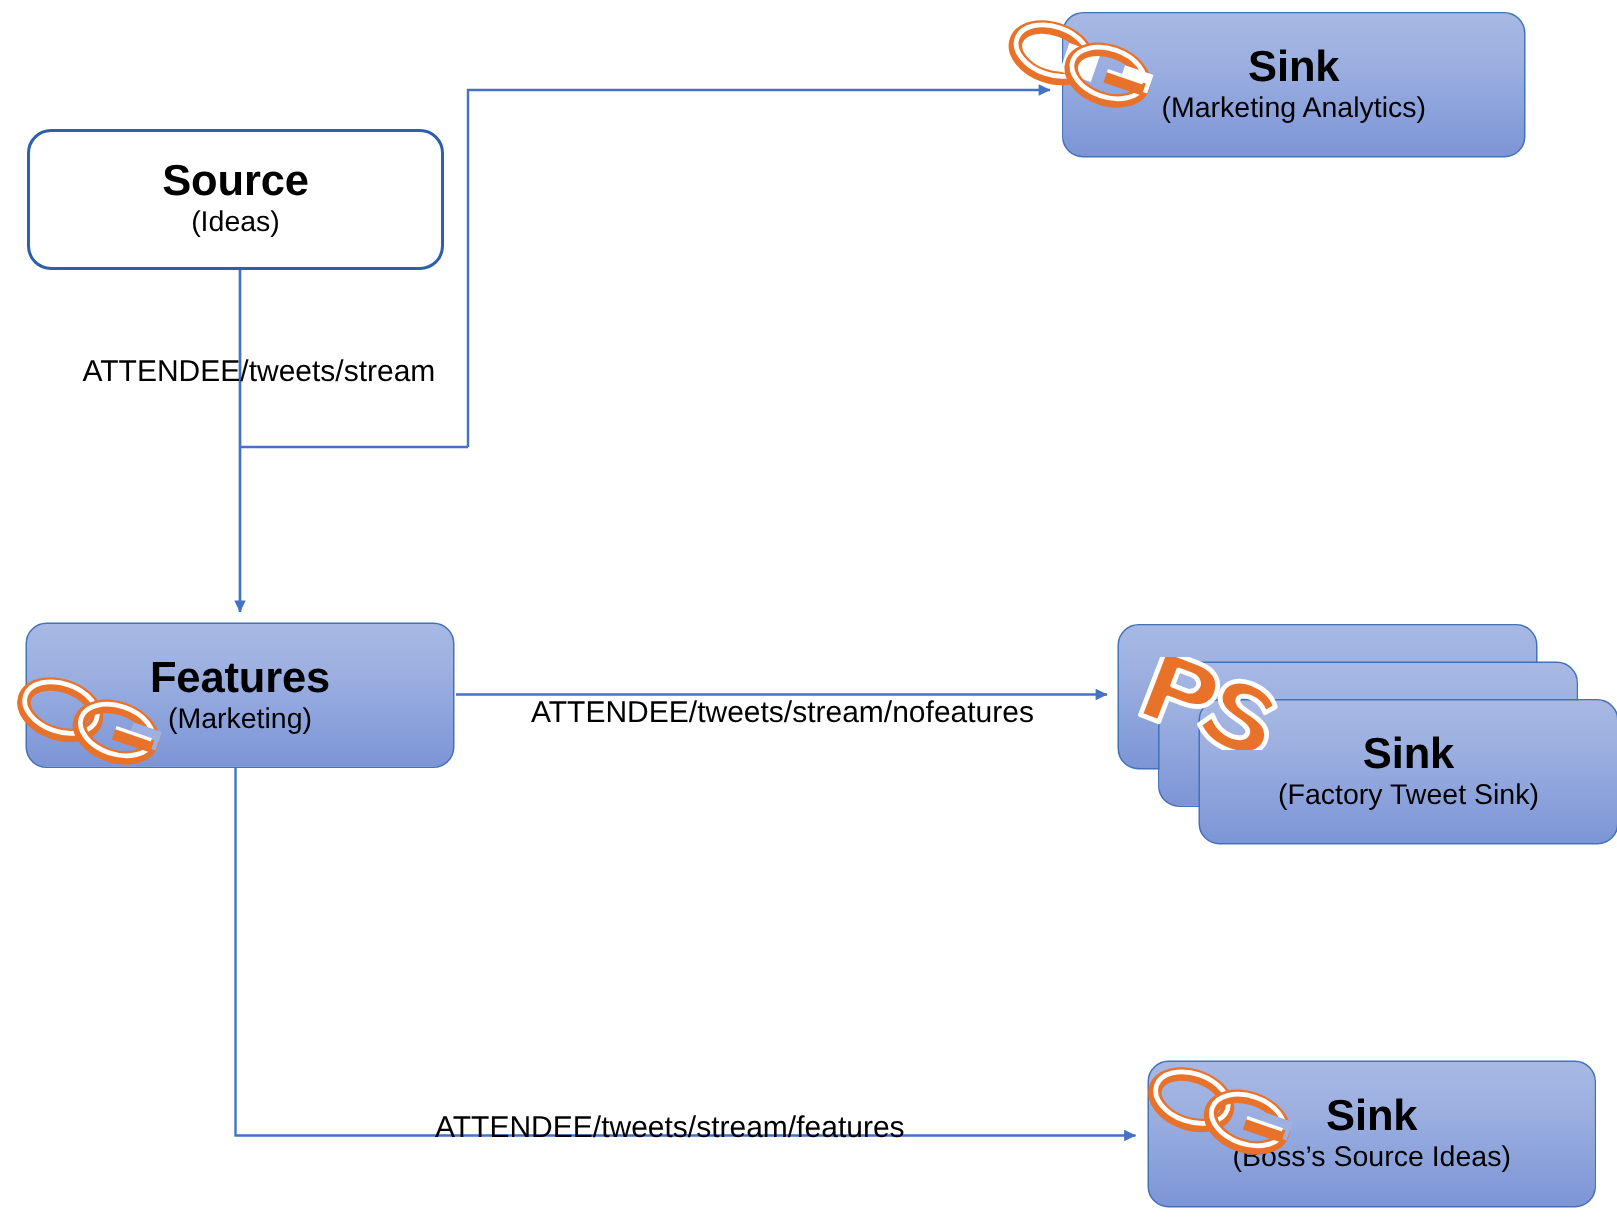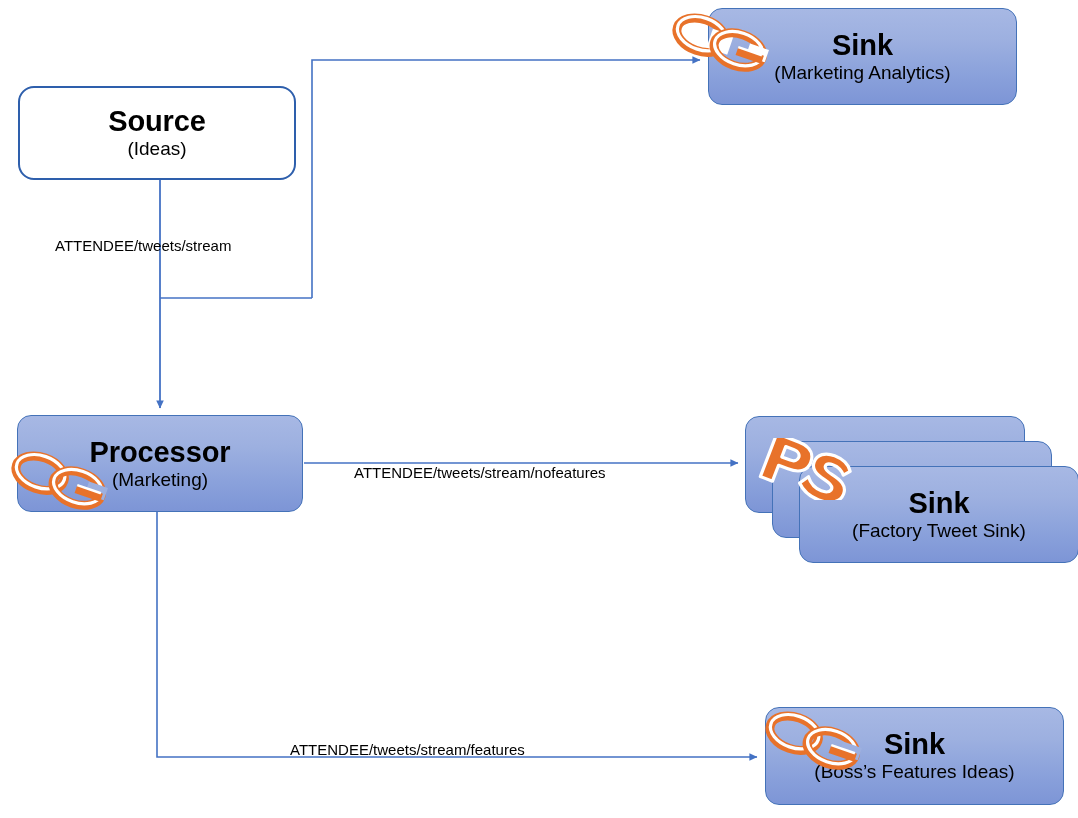--- a/index.html
+++ b/index.html
@@ -77,21 +77,21 @@
 
   
   .logo {
     position: absolute;
     pointer-events: none;
   }
 
   
   .edge-label {
     position: absolute;
-    font-size: 15px;
+    font-size: 20px;
     color: #000000;
     white-space: nowrap;
     line-height: 1;
   }
 </style>
 </head>
 <body>
 
 <div id="canvas">
 
@@ -147,21 +147,21 @@
         <ellipse cx="71" cy="34" rx="25" ry="16" fill="none" stroke="#E8722A" stroke-width="9"></ellipse>
         <ellipse cx="71" cy="32.5" rx="25" ry="16" fill="none" stroke="#ffffff" stroke-width="3.2"></ellipse>
         <rect x="80" y="24" width="20" height="13" fill="#ffffff"></rect>
         <rect x="70" y="31" width="27" height="8.5" fill="#E8722A"></rect>
         <rect x="70" y="30" width="25" height="2.4" fill="#ffffff"></rect>
       </g>
     </svg>
   </div>
 
   <div class="node filled" style="left:17px; top:415px; width:286px; height:97px;">
-    <div class="title">Processor</div>
+    <div class="title">Features</div>
     <div class="subtitle">(Marketing)</div>
   </div>
 
   <div class="logo" style="left:8px; top:448px; width:104px; height:64px;">
     <svg viewBox="0 0 104 64" width="104" height="64" xmlns="http://www.w3.org/2000/svg">
       <g transform="rotate(19 52 32)">
         <ellipse cx="31" cy="32" rx="25" ry="16" fill="none" stroke="#E8722A" stroke-width="9"></ellipse>
         <ellipse cx="31" cy="30.5" rx="25" ry="16" fill="none" stroke="#ffffff" stroke-width="3.2"></ellipse>
         <rect x="40" y="22" width="22" height="20" fill="#ffffff" opacity="0"></rect>
         <ellipse cx="71" cy="34" rx="25" ry="16" fill="none" stroke="#E8722A" stroke-width="9"></ellipse>
@@ -190,21 +190,21 @@
         <path d="M96,17 C92,11 84,8 76,8 C66,8 59,13 59,21 C59,29 66,32 75,34
                  C82,35.5 85,37 85,40 C85,43.5 81,45.5 76,45.5 C69,45.5 63,42 59,37
                  L53,46 C59,52 68,55 77,55 C89,55 98,49.5 98,40.5 C98,31.5 90,28.5 80,26.5
                  C73,25 71,23.5 71,21 C71,18.5 74,17 78,17 C84,17 88,19.5 91,23 Z" fill="#E8722A" stroke="#ffffff" stroke-width="3.2" stroke-linejoin="round"></path>
       </g>
     </svg>
   </div>
 
   <div class="node filled" style="left:765px; top:707px; width:299px; height:98px;">
     <div class="title">Sink</div>
-    <div class="subtitle">(Boss’s Features Ideas)</div>
+    <div class="subtitle">(Boss’s Source Ideas)</div>
   </div>
 
   <div class="logo" style="left:762px; top:708px; width:104px; height:64px;">
     <svg viewBox="0 0 104 64" width="104" height="64" xmlns="http://www.w3.org/2000/svg">
       <g transform="rotate(19 52 32)">
         <ellipse cx="31" cy="32" rx="25" ry="16" fill="none" stroke="#E8722A" stroke-width="9"></ellipse>
         <ellipse cx="31" cy="30.5" rx="25" ry="16" fill="none" stroke="#ffffff" stroke-width="3.2"></ellipse>
         <ellipse cx="71" cy="34" rx="25" ry="16" fill="none" stroke="#E8722A" stroke-width="9"></ellipse>
         <ellipse cx="71" cy="32.5" rx="25" ry="16" fill="none" stroke="#ffffff" stroke-width="3.2"></ellipse>
         <rect x="80" y="24" width="20" height="13" fill="#9DB0E0"></rect>

